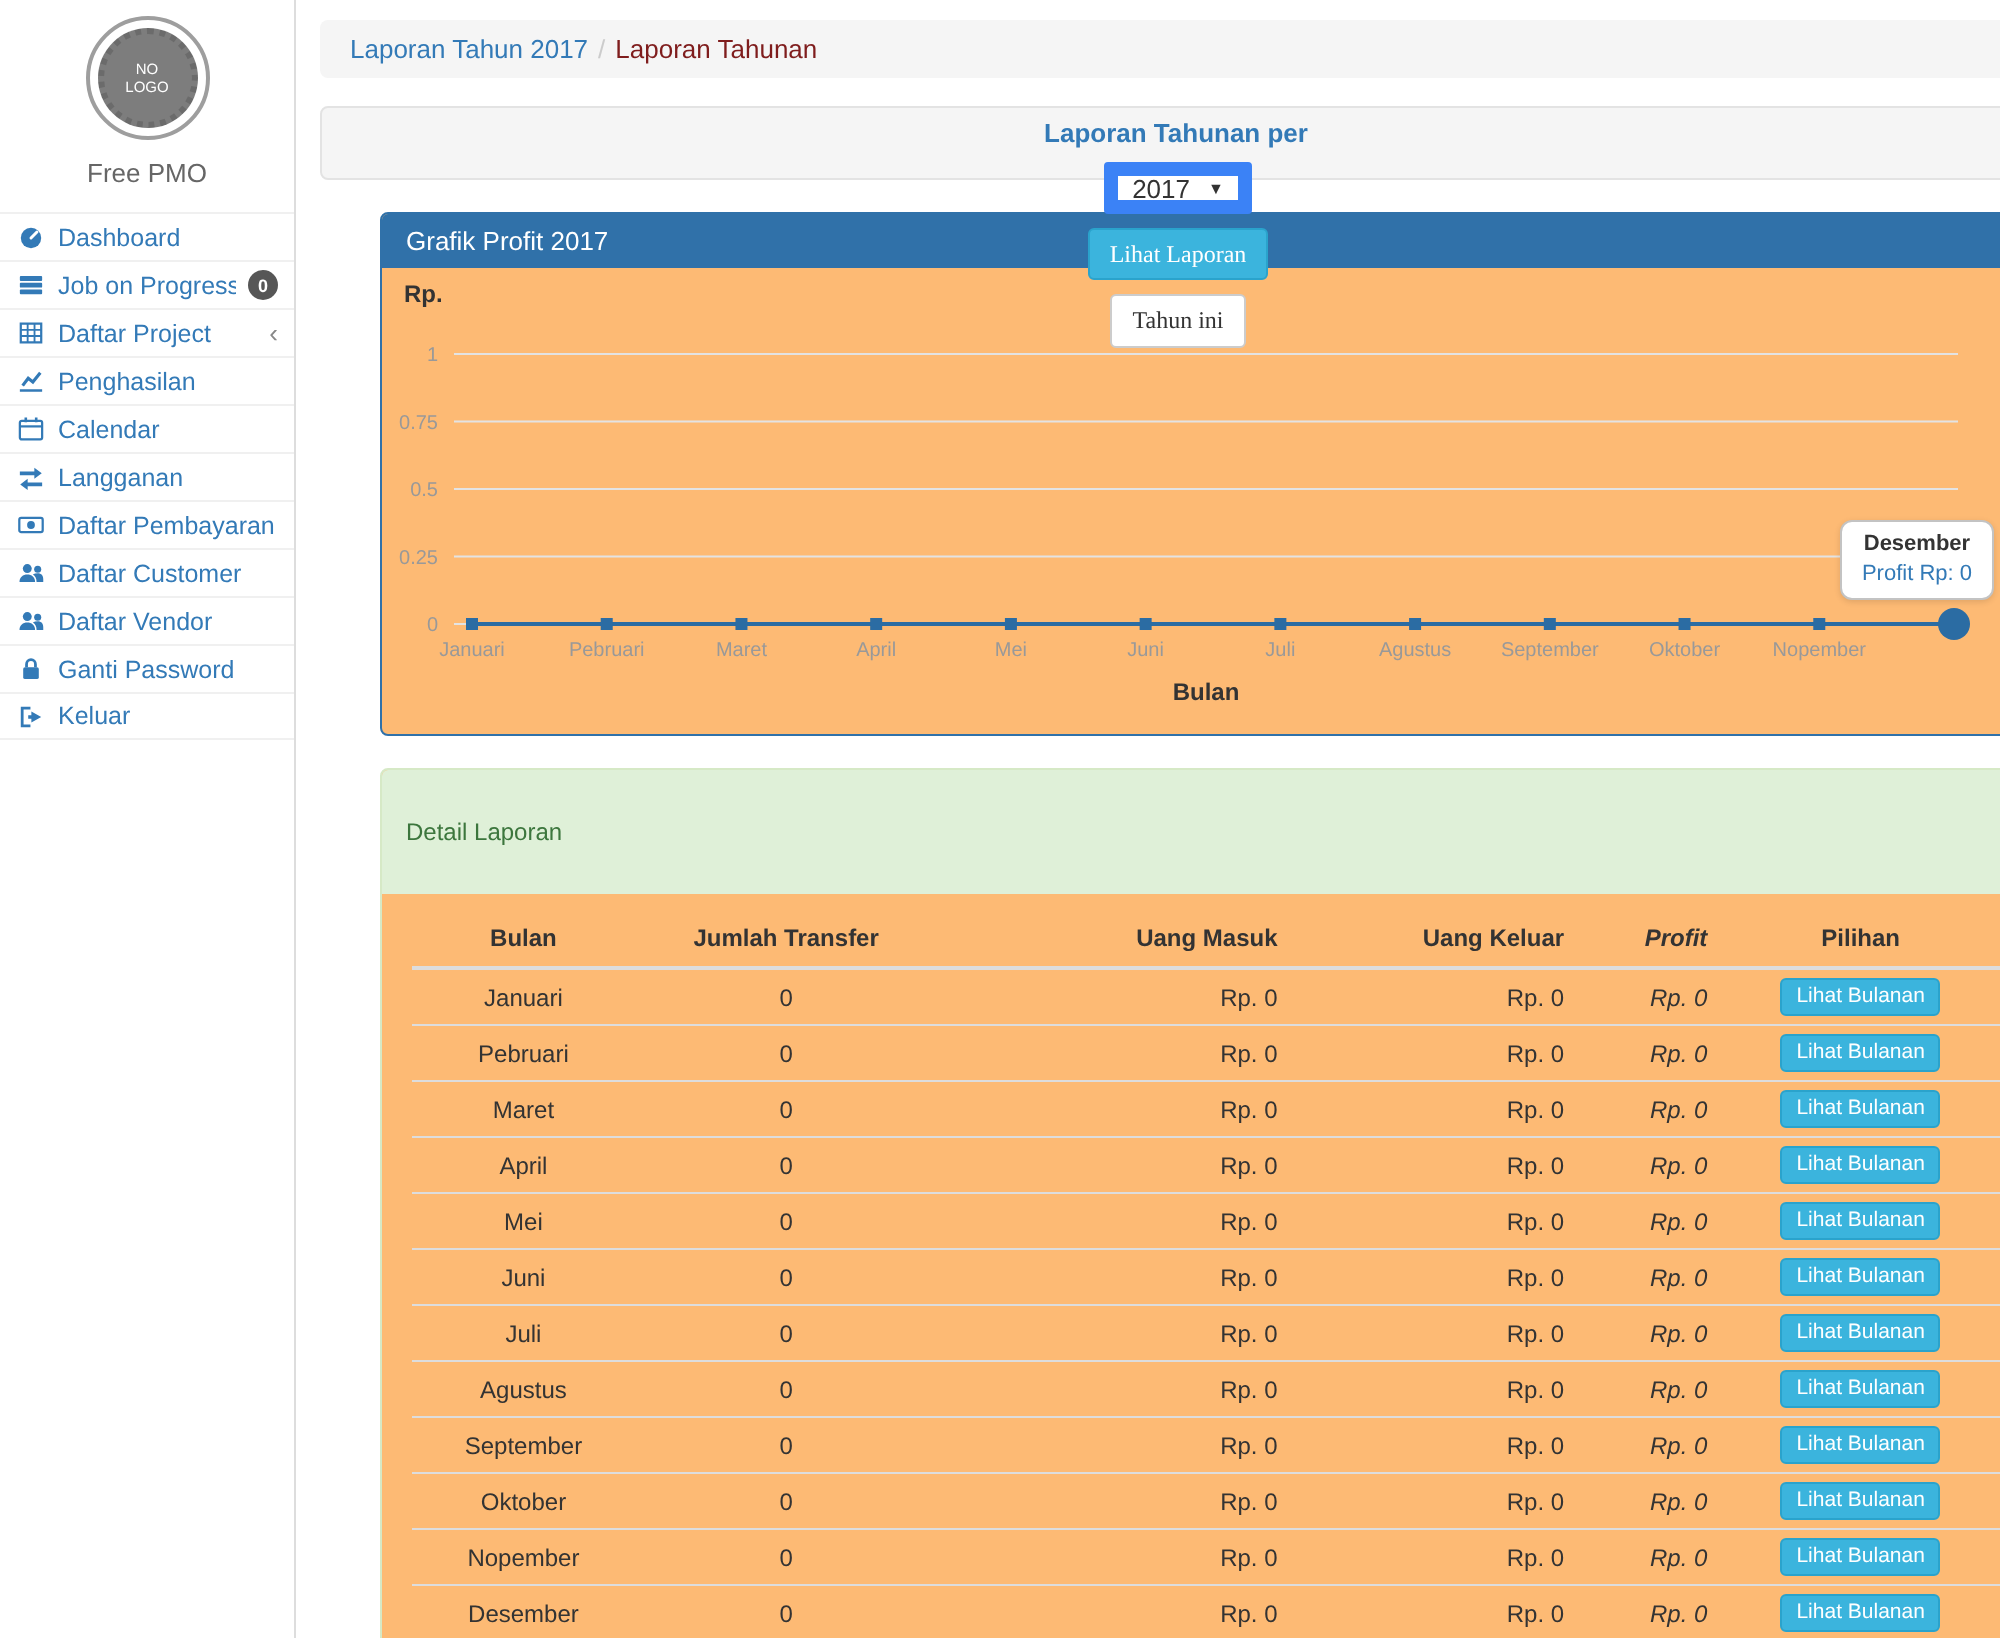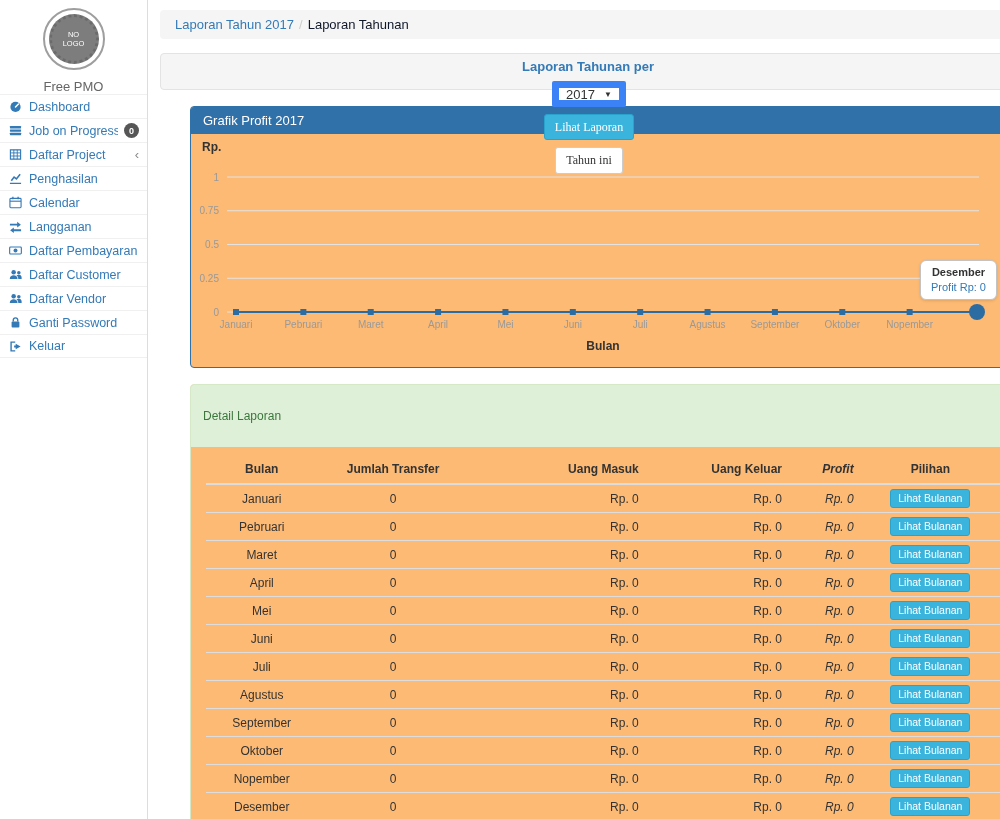--- a/index.html
+++ b/index.html
@@ -14,39 +14,39 @@
   .wrapper { display:flex; min-height:778px; }
 
   
   .sidebar { width:148px; min-width:148px; background:#fff; border-right:1px solid #ddd; }
   .logo-wrap { padding-top:8px; text-align:center; }
   .logo-outer { width:62px; height:62px; margin:0 auto; border:2px solid #9e9e9e; border-radius:50%;
     display:flex; align-items:center; justify-content:center; }
   .logo-inner { width:50px; height:50px; border-radius:50%; background:#7d7d7d; border:3px dotted #6b6b6b;
     display:flex; align-items:center; justify-content:center; }
   .logo-text { color:#fff; font-size:7.5px; font-weight:normal; text-align:center; width:26px; line-height:1.25; }
-  .brand { color:#666; font-size:13px; text-align:center; margin:9px 0 0; }
+  .brand { color:#666; font-size:13px; text-align:center; margin:9px 0 12px; }
 
   .menu { display:block; }
   .menu-item { display:flex; align-items:center; gap:6px; height:24px; padding:0 8px 0 9px;
     font-size:12.5px; color:#337ab7; border-top:1px solid #f0f0f0; text-decoration:none; }
   .menu-item:last-child { border-bottom:1px solid #f0f0f0; }
   .mi-icon { width:14px; display:inline-flex; align-items:center; color:#337ab7; }
   .mi-icon svg { width:13px; height:13px; fill:currentColor; }
   .mi-label { flex:1; white-space:nowrap; overflow:hidden; }
   .mi-badge { background:#565656; color:#fff; border-radius:50%; font-size:9px; min-width:15px; height:15px;
     display:flex; align-items:center; justify-content:center; font-weight:bold; }
   .mi-chevron { color:#888; font-size:13px; line-height:1; }
 
   
   .main { flex:1; padding:10px 12px 12px; background:#fff; }
 
   .breadcrumb { background:#f5f5f5; border-radius:4px; padding:7px 15px; font-size:13px; }
   .breadcrumb .sep { color:#ccc; margin:0 5px; }
-  .breadcrumb .current { color:#0f172a; }
+  .breadcrumb .current { color:#7f1d1d; }
 
   .well { background:#f5f5f5; border:1px solid #e3e3e3; border-radius:4px; margin-top:14px; height:37px;
     padding:5px 12px; display:flex; align-items:center; gap:7px;flex-direction:column; }
   .well-label { color:#337ab7; font-weight:bold; font-size:13px; margin-right:2px; }
   .select-box { background:#fff; border:7px solid #3b82f6; border-radius:2px; height:26px;
     display:inline-flex; align-items:center; gap:9px; padding:0 7px; font-size:13px; color:#333; cursor:pointer; }
   .caret { font-size:8px; color:#333; }
   .btn { border-radius:3px; font-size:12px; padding:5px 10px; border:1px solid transparent; cursor:pointer;
     font-family:Liberation Serif, serif; line-height:1.2; }
   .btn-info { background:#3bb4dd; border-color:#2aa3cc; color:#fff; }

